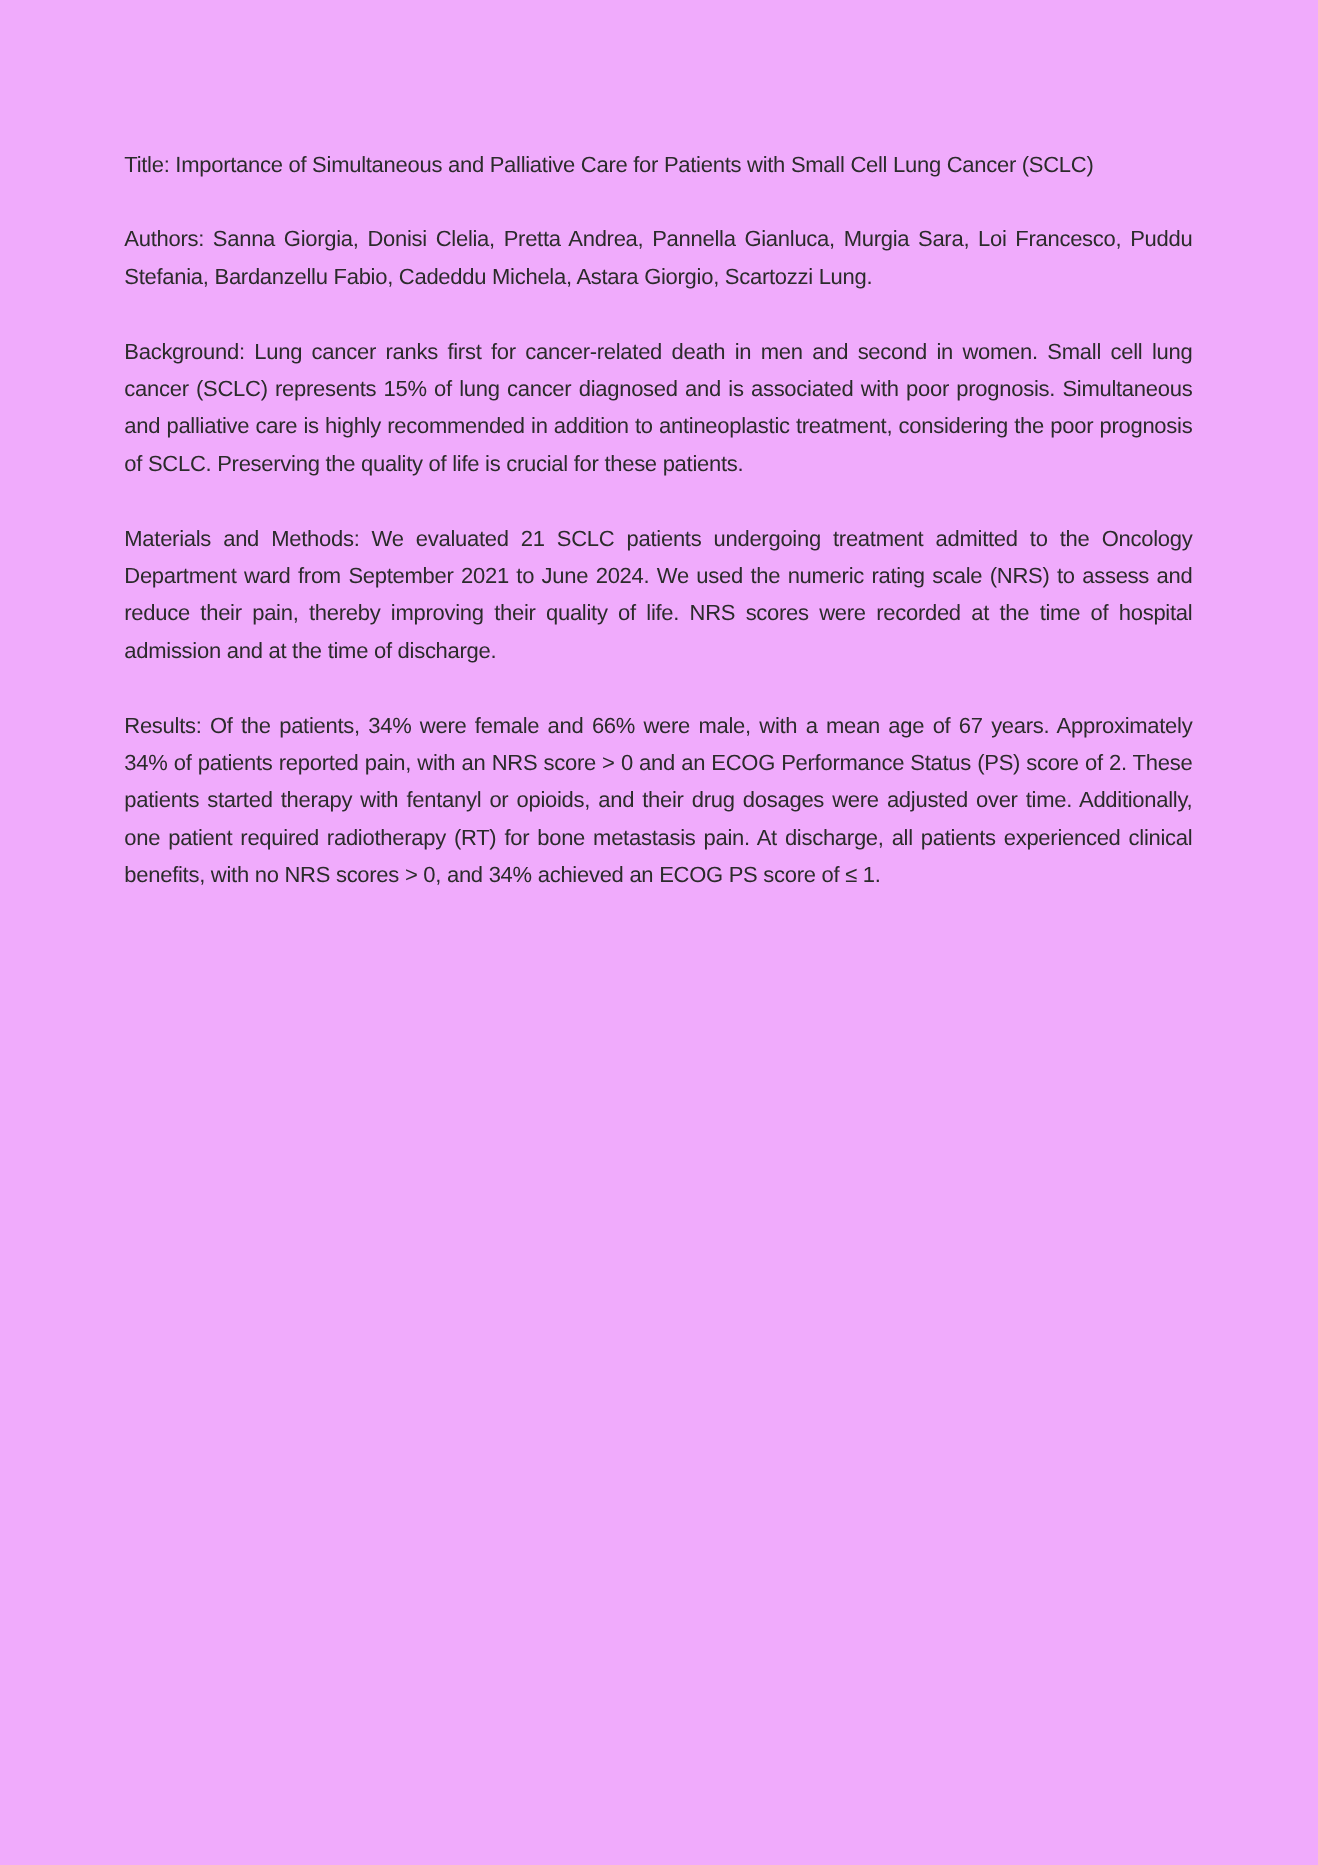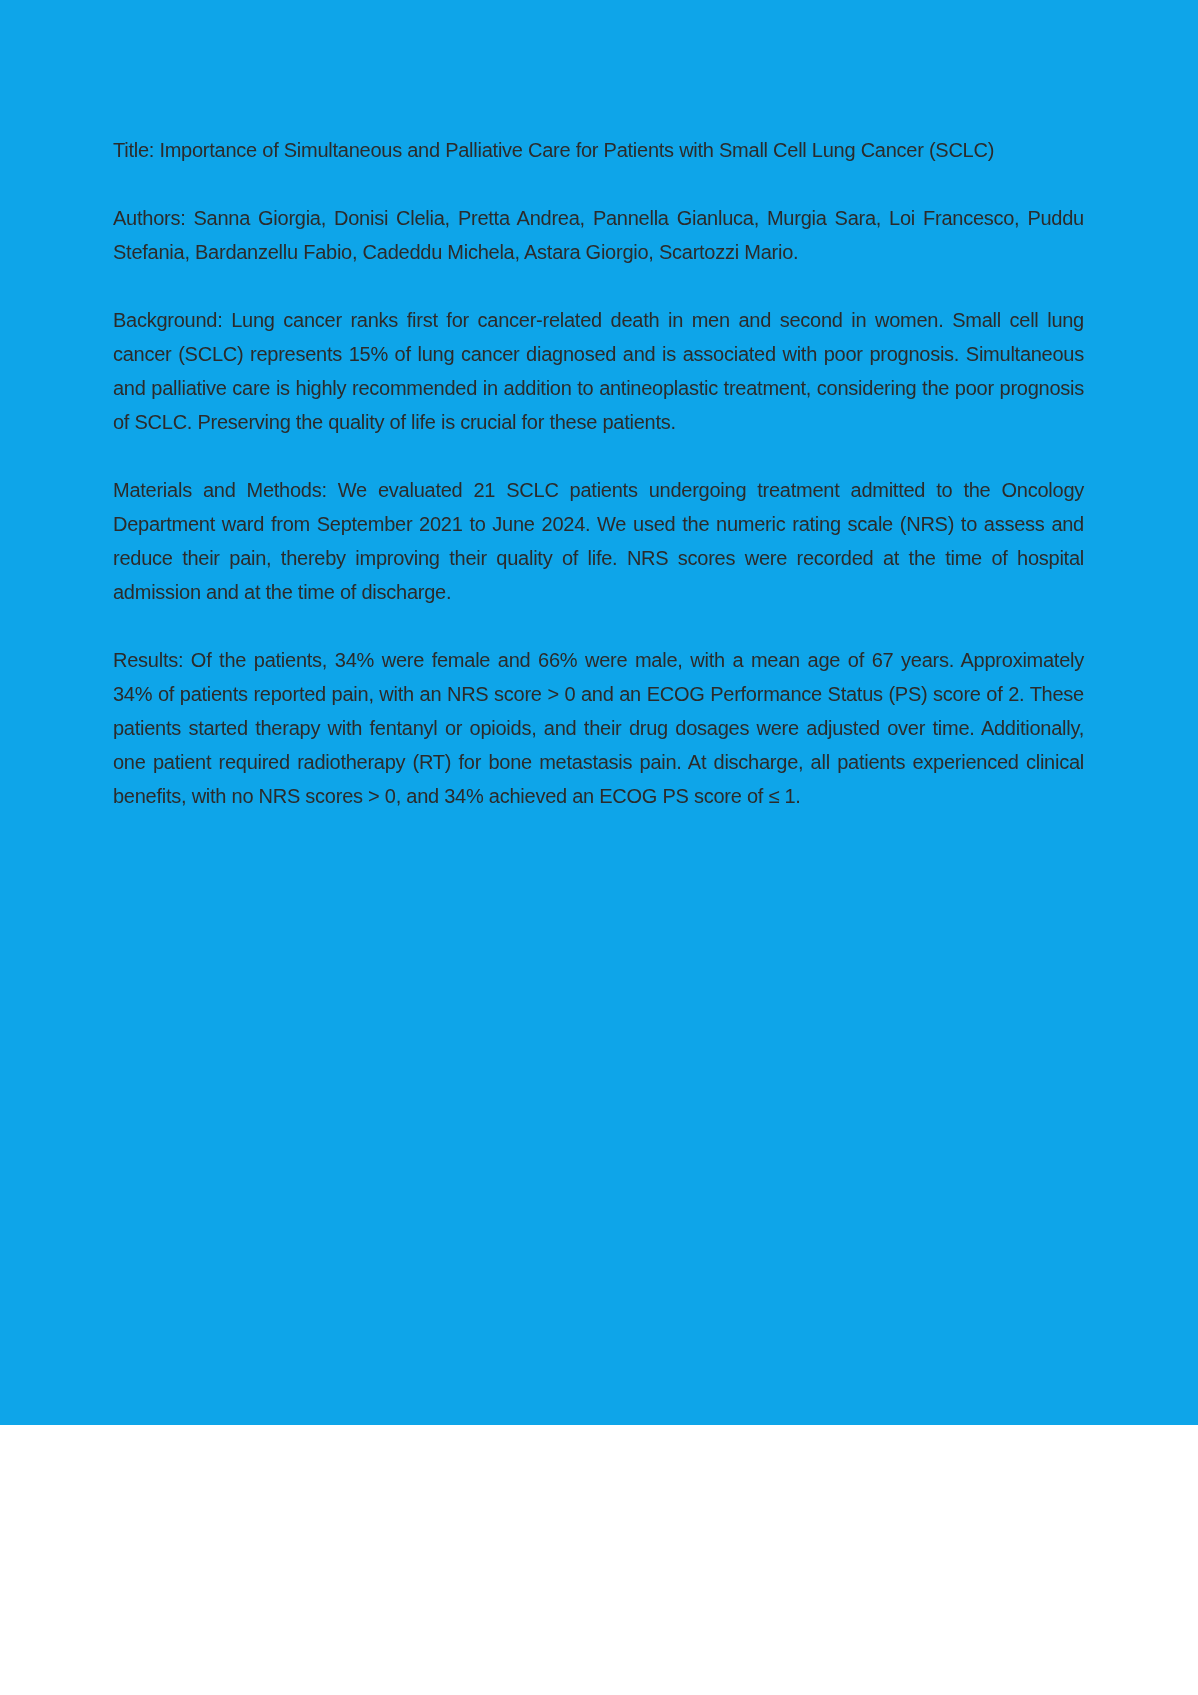--- a/index.html
+++ b/index.html
@@ -3,22 +3,22 @@
 <meta charset="utf-8">
 <style>
   html, body {
     margin: 0;
     padding: 0;
     background: #ffffff;
   }
   .page {
     position: relative;
     width: 1198px;
-    height: 1425px;
-    background: #0ea5e9;
+    height: 1695px;
+    background: #f0abfc;
     box-sizing: border-box;
     padding: 133px 114px 0 113px;
     font-family: "Liberation Sans", "DejaVu Sans", sans-serif;
     font-size: 20px;
     line-height: 34px;
     letter-spacing: -0.25px;
     color: #2b2b2b;
     overflow: hidden;
   }
   .para {
@@ -29,21 +29,21 @@
     white-space: nowrap;
     text-align: left;
   }
 </style>
 </head>
 <body>
 
 <div class="page">
   <p class="para title-line">Title: Importance of Simultaneous and Palliative Care for Patients with Small Cell Lung Cancer (SCLC)</p>
 
-  <p class="para">Authors: Sanna Giorgia, Donisi Clelia, Pretta Andrea, Pannella Gianluca, Murgia Sara, Loi Francesco, Puddu Stefania, Bardanzellu Fabio, Cadeddu Michela, Astara Giorgio, Scartozzi Mario.</p>
+  <p class="para">Authors: Sanna Giorgia, Donisi Clelia, Pretta Andrea, Pannella Gianluca, Murgia Sara, Loi Francesco, Puddu Stefania, Bardanzellu Fabio, Cadeddu Michela, Astara Giorgio, Scartozzi Lung.</p>
 
   <p class="para">Background: Lung cancer ranks first for cancer-related death in men and second in women. Small cell lung cancer (SCLC) represents 15% of lung cancer diagnosed and is associated with poor prognosis. Simultaneous and palliative care is highly recommended in addition to antineoplastic treatment, considering the poor prognosis of SCLC. Preserving the quality of life is crucial for these patients.</p>
 
   <p class="para">Materials and Methods: We evaluated 21 SCLC patients undergoing treatment admitted to the Oncology Department ward from September 2021 to June 2024. We used the numeric rating scale (NRS) to assess and reduce their pain, thereby improving their quality of life. NRS scores were recorded at the time of hospital admission and at the time of discharge.</p>
 
   <p class="para">Results: Of the patients, 34% were female and 66% were male, with a mean age of 67 years. Approximately 34% of patients reported pain, with an NRS score &gt; 0 and an ECOG Performance Status (PS) score of 2. These patients started therapy with fentanyl or opioids, and their drug dosages were adjusted over time. Additionally, one patient required radiotherapy (RT) for bone metastasis pain. At discharge, all patients experienced clinical benefits, with no NRS scores &gt; 0, and 34% achieved an ECOG PS score of ≤ 1.</p>
 
 </div>
 
 </body></html>

